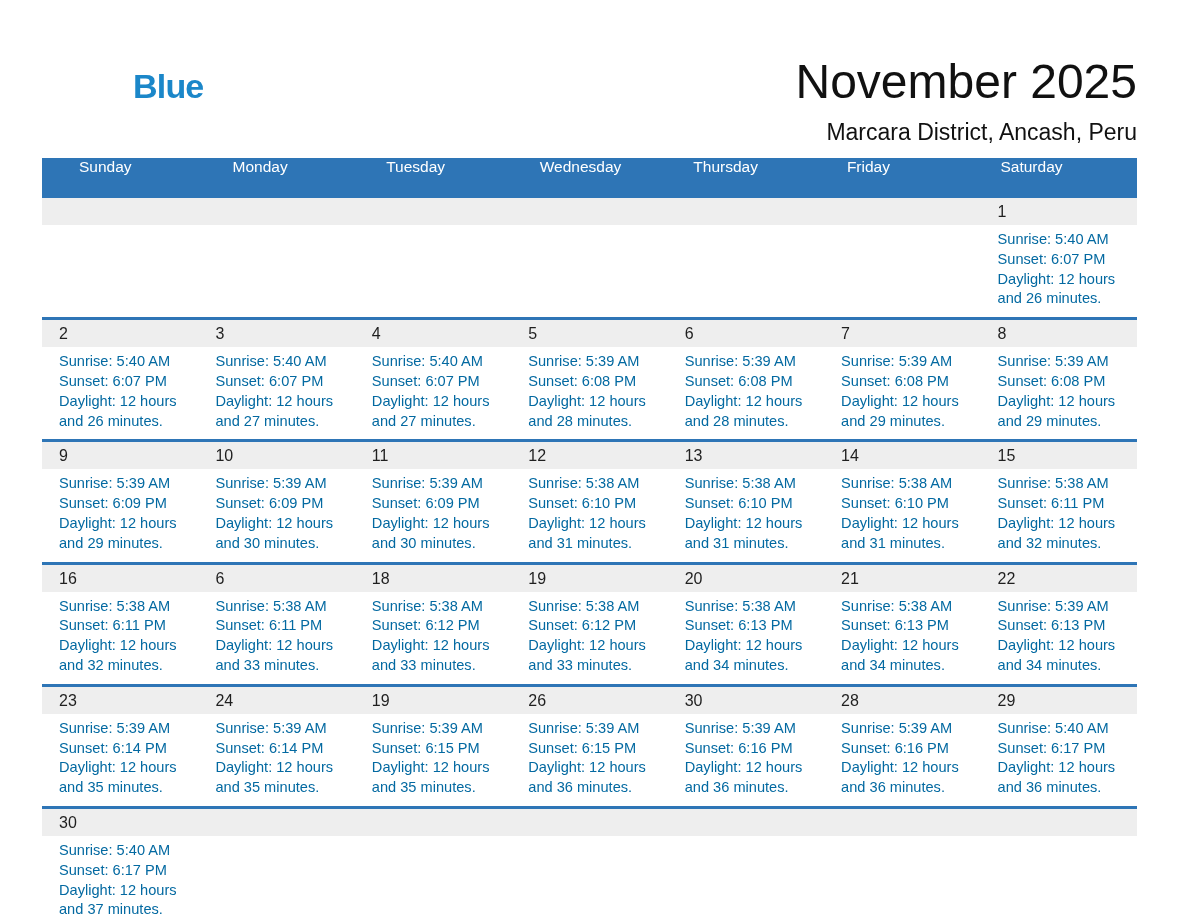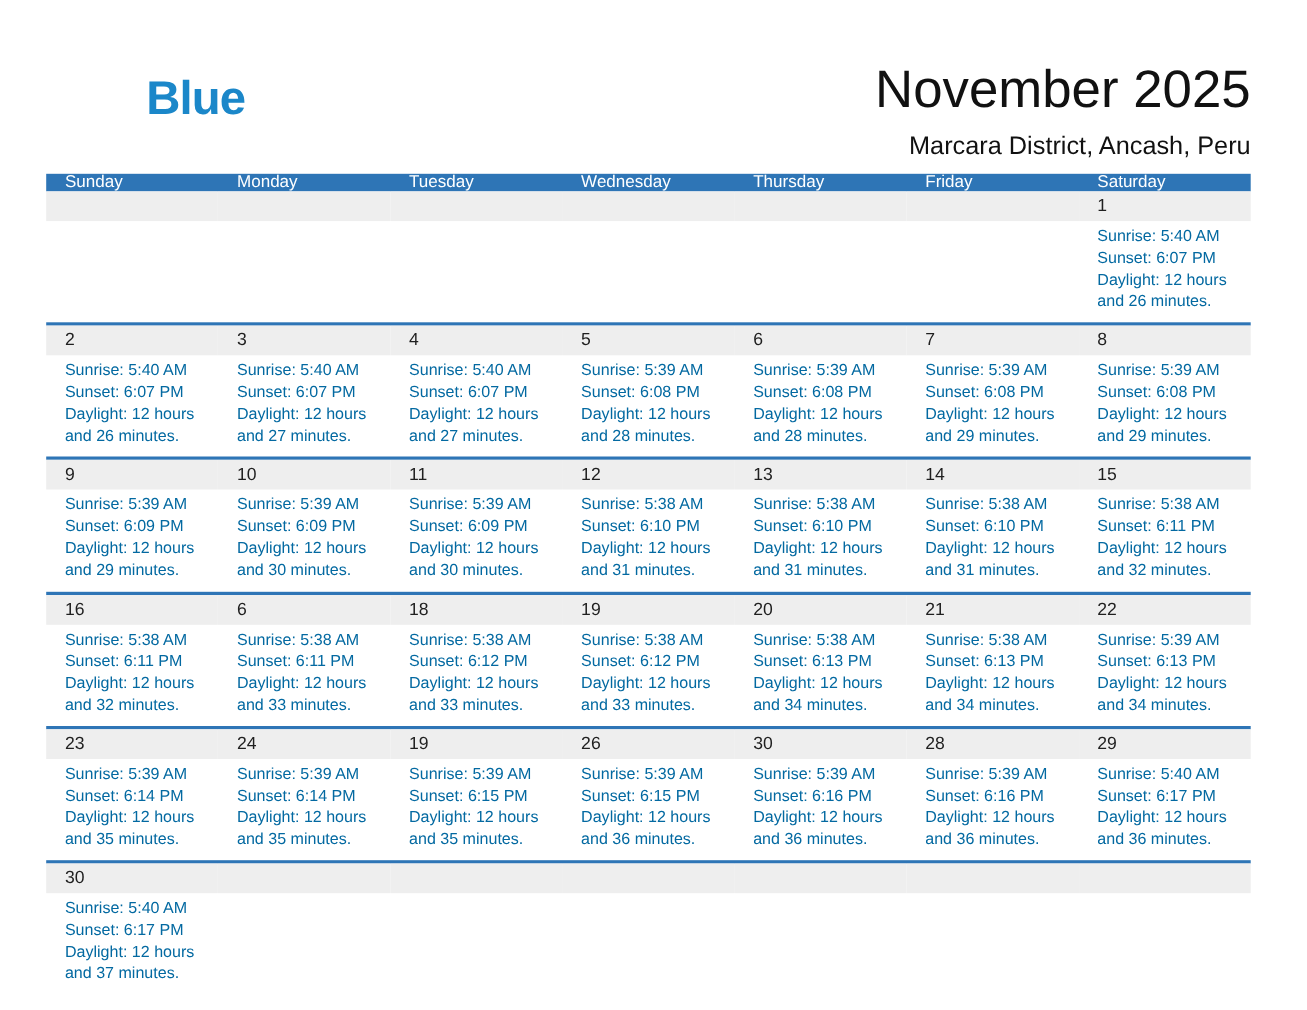--- a/index.html
+++ b/index.html
@@ -25,33 +25,33 @@
   .logo-general{
     font-size:34px;font-weight:600;letter-spacing:-0.8px;
     color:#151515;line-height:1;
   }
   .logo-tri{
     width:42px;height:28px;margin-left:1px;margin-bottom:1px;
     background:var(--logo-tri);
     clip-path:polygon(0 42%, 100% 0, 100% 100%);
   }
   .logo-blue{
-    font-size:43px;font-weight:600;letter-spacing:-0.8px;
+    font-size:34px;font-weight:600;letter-spacing:-0.8px;
     color:var(--logo-blue);line-height:1;
     margin:-7px 0 0 86px;
   }
   
   .titles{position:absolute;top:57px;right:51px;text-align:right;color:#111;}
   .month-title{font-size:48px;font-weight:400;line-height:1.05;margin:0;}
   .location-subtitle{font-size:23px;font-weight:400;margin:12px 0 16px 0;}
   
   .calendar{position:absolute;left:42px;top:158px;width:1095px;}
   .cal-header{
-    display:flex;height:16px;background:var(--accent);
-    align-items:center;
+    display:flex;height:40px;background:var(--accent);
+    padding-left:20px;
   }
   .wd{
     flex:1 1 0;min-width:0;color:#ffffff;
     font-size:15.5px;padding-left:17px;
     white-space:nowrap;overflow:hidden;
   }
   .weeks{width:100%;}
   .week{display:flex;min-height:108px;align-items:stretch;}
   .week:not(:first-child){border-top:3px solid var(--accent);}
   .cell{flex:1 1 0;min-width:0;}

